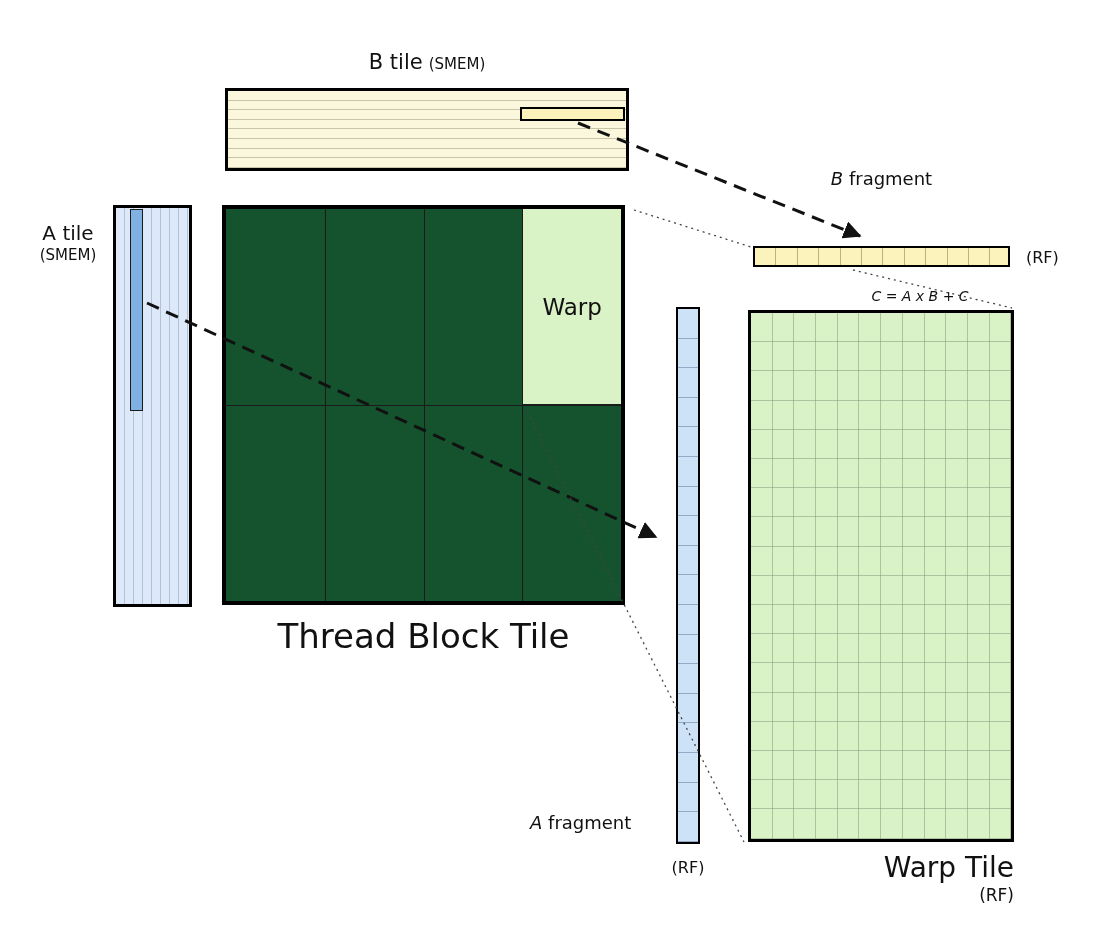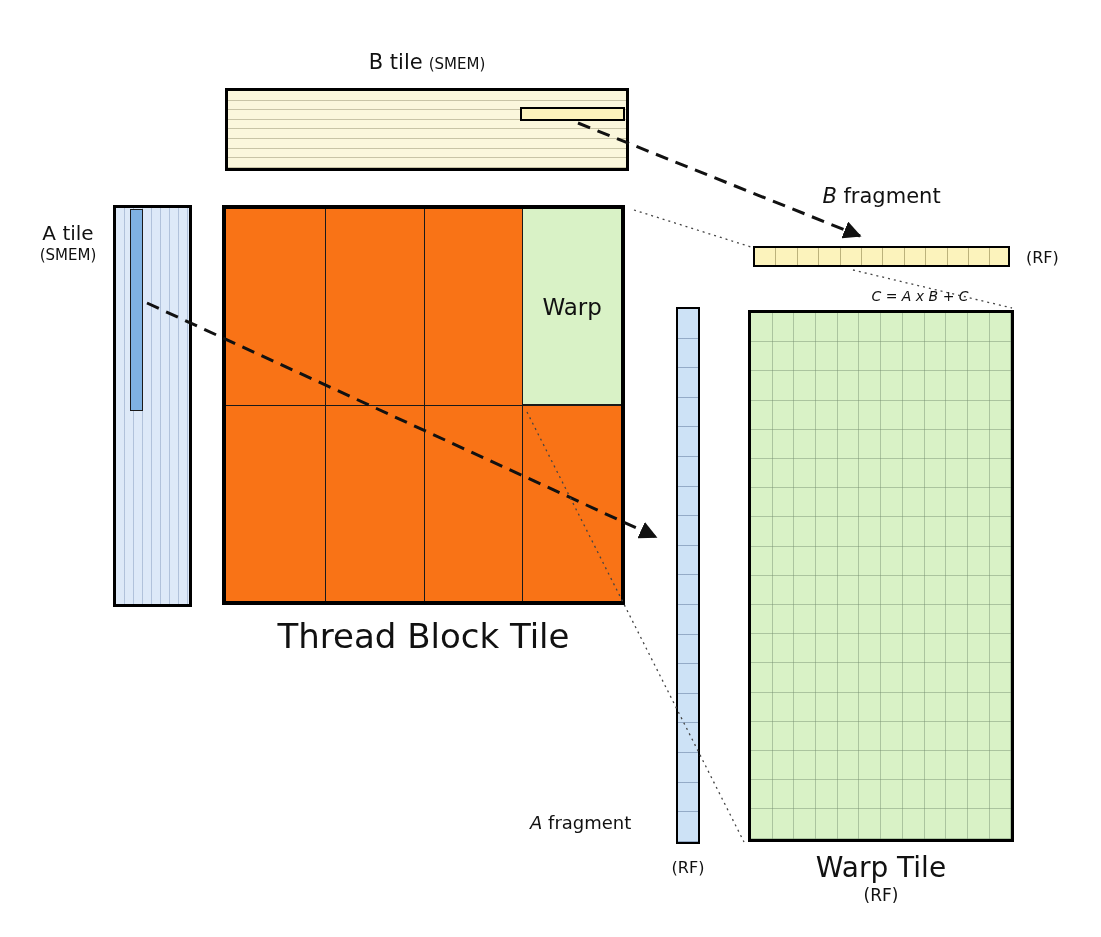--- a/index.html
+++ b/index.html
@@ -54,21 +54,21 @@
   .a-tile-label {
     left:28px; top:221px; width:80px; text-align:center;
     font-size:20px; line-height:24px;
   }
   .a-tile-label .small { font-size:15px; display:block; line-height:20px; }
 
   
   .tb-tile {
     left:222px; top:205px; width:403px; height:400px;
     border:4px solid var(--line,#000);
-    background:#f97316;
+    background:#14532d;
     padding-left:41px;
   }
   .tb-vline {
     position:absolute; top:0; width:1px; height:100%;
     background:#1a1a1a;
   }
   .tb-hline {
     position:absolute; left:0; top:50%; width:100%; height:1px;
     background:#1a1a1a;
   }
@@ -88,22 +88,22 @@
   
   .b-frag {
     left:753px; top:246px; width:257px; height:21px;
     border:2px solid var(--line,#000);
     background-color:var(--yellow-fragment,#FCF3BC);
     background-image:repeating-linear-gradient(to right,
       transparent 0, transparent 20.4px,
       rgba(135,125,70,.55) 20.4px, rgba(135,125,70,.55) 21.4px);
   }
   .b-frag-label {
-    left:753px; top:184px; width:257px; text-align:center;
-    font-size:21px;
+    left:753px; top:168px; width:257px; text-align:center;
+    font-size:18px;
   }
   .italic { font-style:italic; }
   .rf-right { left:1026px; top:248px; font-size:16px; }
   .equation {
     left:790px; top:288px; width:260px; text-align:center;
     font-size:14px; font-style:italic;
   }
 
   
   .warp-tile {
@@ -112,21 +112,21 @@
     background-color:var(--green-tile,#D9F2C6);
     background-image:
       repeating-linear-gradient(to right,
         transparent 0, transparent 20.7px,
         rgba(115,140,110,.45) 20.7px, rgba(115,140,110,.45) 21.7px),
       repeating-linear-gradient(to bottom,
         transparent 0, transparent 28.2px,
         rgba(115,140,110,.45) 28.2px, rgba(115,140,110,.45) 29.2px);
   }
   .warp-tile-label {
-    left:748px; top:852px; width:266px; text-align:center;
+    left:748px; top:852px; width:266px; text-align:right;
     font-size:28px; line-height:32px;
   }
   .warp-tile-label .small { display:block; font-size:17px; line-height:22px; }
 
   
   .a-frag {
     left:676px; top:307px; width:24px; height:537px;
     border:2px solid var(--line,#000);
     background-color:var(--blue-fragment,#CDE2F6);
     background-image:repeating-linear-gradient(to bottom,

